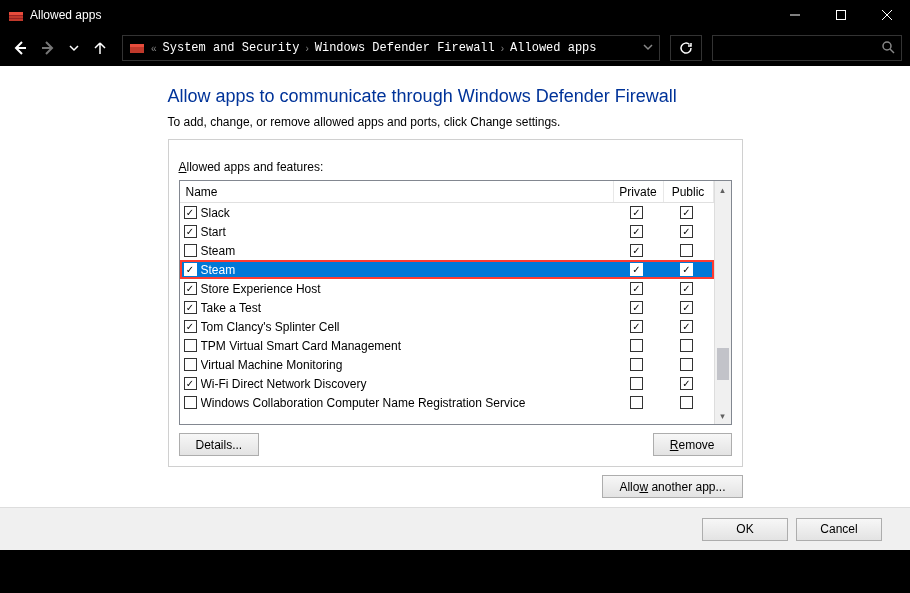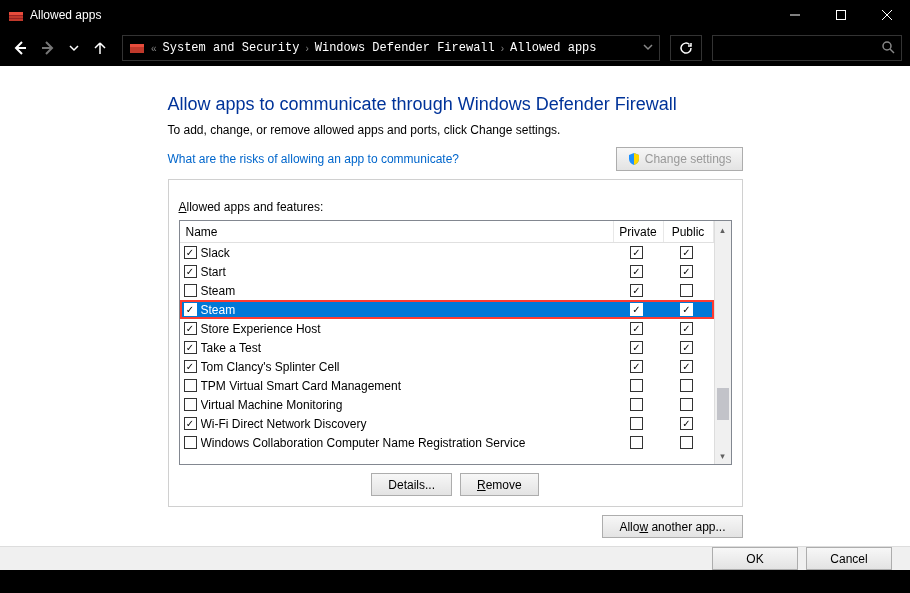--- a/index.html
+++ b/index.html
@@ -19,21 +19,21 @@
 .address .crumb { white-space: nowrap; font-size: 12px; font-family: Liberation Mono, monospace; }
 .address .crumb.link { color: #fff; }
 .address .sep { color: #888; font-size: 10px; padding: 0 2px; }
 .address .spacer { flex: 1; }
 .refresh { width: 32px; height: 26px; border: 1px solid #333; display: flex; align-items: center; justify-content: center; color: #fff; }
 .searchbox { width: 190px; height: 26px; background: #000; border: 1px solid #333; display: flex; align-items: center; padding: 0 6px; margin-left: 6px; }
 .searchbox .mag { margin-left: auto; color: #888; }
 
 
 .content { background: #fff; height: 484px; padding: 20px 0 0 0; display: flex; flex-direction: column; }
-.inner { margin: 8px auto; width: 575px; }
+.inner { margin: 0 auto; width: 575px; }
 h1.page-title { color: #003399; font-weight: 400; font-size: 18px; margin-bottom: 8px; }
 .subtitle { color: #000; font-size: 12px; margin-bottom: 10px; }
 .row-link-btn { display: flex; align-items: center; justify-content: space-between; margin-bottom: 8px; }
 .risk-link { color: #0066cc; font-size: 12px; }
 .change-btn { height: 24px; padding: 0 10px; background: linear-gradient(#f7f7f7,#e3e3e3); border: 1px solid #adadad; color: #999; display: flex; align-items: center; gap: 4px; font-size: 12px; }
 .shield { width: 14px; height: 14px; }
 
 .panel { border: 1px solid #d0d0d0; padding: 20px 10px 10px 10px; }
 .panel-label { font-size: 12px; margin-bottom: 6px; }
 .panel-label .ul { text-decoration: underline; }
@@ -52,27 +52,27 @@
 .row.selected .cb { border-color: #fff; background: #fff; }
 .row.selected .cb.checked::after { color: #000; }
 .row .name { flex: 1; white-space: nowrap; overflow: hidden; }
 .row .cell { width: 50px; display: flex; justify-content: center; }
 
 .scrollbar { width: 17px; background: #f0f0f0; border-left: 1px solid #ddd; position: relative; display: flex; flex-direction: column; }
 .scroll-arrow { height: 17px; display: flex; align-items: center; justify-content: center; color: #606060; font-size: 9px; }
 .scroll-track { flex: 1; position: relative; }
 .scroll-thumb { position: absolute; left: 2px; right: 2px; top: 150px; height: 32px; background: #c2c3c9; }
 
-.panel-btns { display: flex; justify-content: center; gap: 8px; margin-top: 8px; }
+.panel-btns { display: flex; justify-content: space-between; gap: 8px; margin-top: 8px; }
 .btn { height: 23px; padding: 0 16px; background: linear-gradient(#f7f7f7,#e3e3e3); border: 1px solid #adadad; font-size: 12px; display: flex; align-items: center; }
 
 .allow-row { display: flex; justify-content: flex-end; margin-top: 8px; }
 
 
-.footer { background: #f0f0f0; border-top: 1px solid #ddd; height: 43px; display: flex; align-items: center; justify-content: flex-end; padding: 0 18px; gap: 8px; }
+.footer { background: #f0f0f0; border-top: 1px solid #ddd; height: 43px; display: flex; align-items: center; justify-content: flex-end; padding: 0 28px; gap: 8px; }
 .footer .btn { width: 86px; justify-content: center; }
 </style>
 </head>
 <body>
 
 <div class="titlebar">
   <span class="app-icon">
     <svg width="16" height="16" viewBox="0 0 16 16">
         <rect x="1" y="5" width="14" height="9" fill="#c0392b"></rect>
         <rect x="1" y="5" width="14" height="3" fill="#e74c3c"></rect>
@@ -150,30 +150,20 @@
           <circle cx="6" cy="6" r="4" fill="none" stroke="#888" stroke-width="1.5"></circle>
           <line x1="9" y1="9" x2="13" y2="13" stroke="#888" stroke-width="1.5"></line>
         </svg></span>
   </div>
 </div>
 
 <div class="content">
   <div class="inner">
     <h1 class="page-title">Allow apps to communicate through Windows Defender Firewall</h1>
     <div class="subtitle">To add, change, or remove allowed apps and ports, click Change settings.</div>
-    <div class="row-link-btn">
-      <a class="risk-link">What are the risks of allowing an app to communicate?</a>
-      <button class="change-btn" disabled="">
-        <span class="shield"><svg width="14" height="14" viewBox="0 0 14 14">
-              <path d="M7 1 L12 3 L12 7 C12 10 10 12 7 13 C4 12 2 10 2 7 L2 3 Z" fill="#1e90ff"></path>
-              <path d="M7 1 L12 3 L12 7 C12 10 10 12 7 13 Z" fill="#ffd700"></path>
-            </svg></span>
-        <span>Change settings</span>
-      </button>
-    </div>
 
     <div class="panel">
       <div class="panel-label"><span class="ul">A</span><span>llowed apps and features:</span></div>
 
       <div class="listbox">
         <div class="listcontent">
           <div class="list-header">
             <div class="col-name">Name</div>
             <div class="col">Private</div>
             <div class="col">Public</div>

